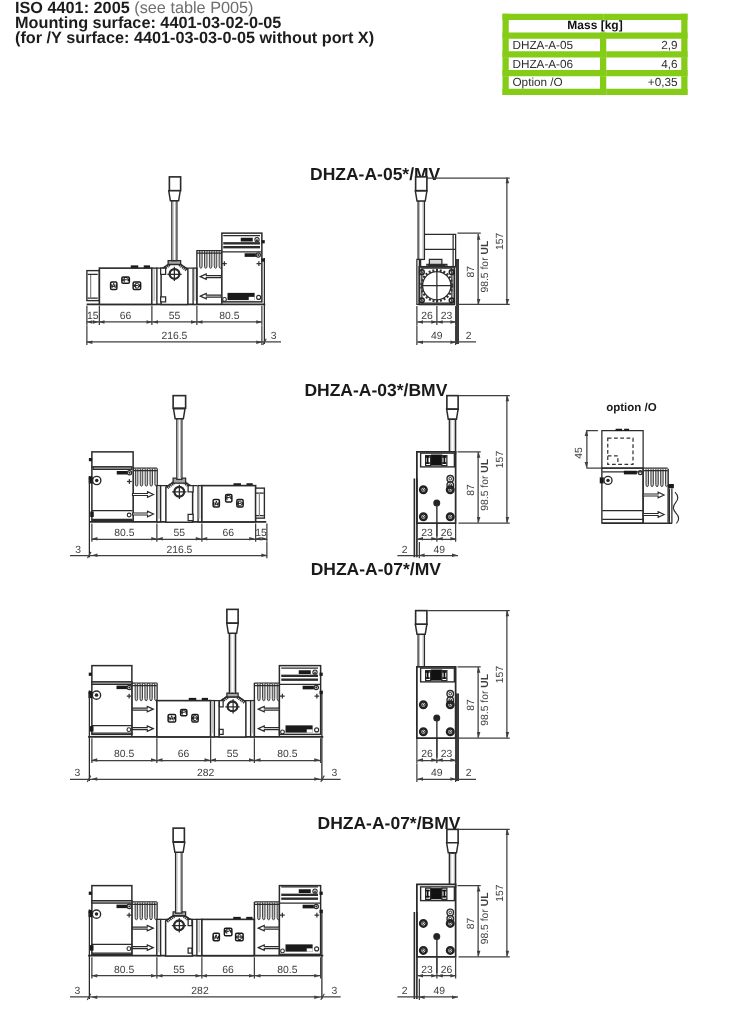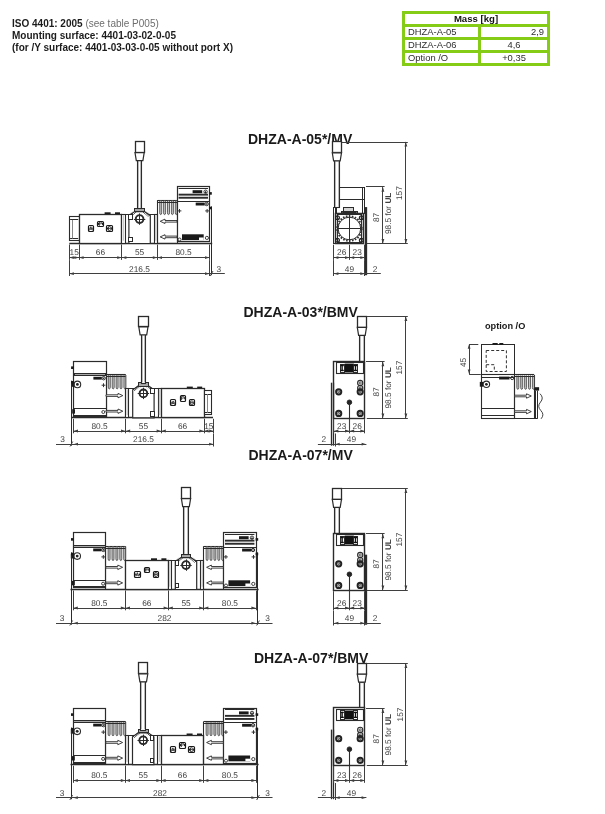--- a/index.html
+++ b/index.html
@@ -1,48 +1,48 @@
 <!DOCTYPE html>
 <html><head>
 <meta charset="utf-8">
 <style>
 html,body{margin:0;padding:0;background:#fff;width:605px;height:814px;overflow:hidden}
 body{font-family:"Liberation Sans",sans-serif;position:relative;-webkit-font-smoothing:antialiased}
 .abs{position:absolute;white-space:nowrap}
 .ttl{font-weight:bold;font-size:14px;color:#1a1a1a}
 table.mass{position:absolute;left:402px;top:11px;width:148px;border-collapse:collapse;font-size:9.4px;color:#2e2e2e}
-table.mass td,table.mass th{border:3px solid #84cc16;padding:0 3px;height:9.6px;line-height:9.8px}
+table.mass td,table.mass th{border:5px solid #84cc16;padding:0 3px;height:9.6px;line-height:9.8px}
 table.mass th{font-size:9.6px;height:10.4px;color:#111}
 svg text{font-family:"Liberation Sans",sans-serif;text-rendering:geometricPrecision}
 </style>
 </head>
 <body>
 
-<div class="abs" style="left:12px;top:18px;font-size:10px;font-weight:bold;color:#1c1c1c;line-height:12px">
+<div class="abs" style="left:12px;top:0;font-size:13px;font-weight:bold;color:#1c1c1c;line-height:12px">
 ISO 4401: 2005 <span style="color:#6e6e6e;font-weight:normal">(see table P005)</span><br>
 Mounting surface: 4401-03-02-0-05<br>
 (for /Y surface: 4401-03-03-0-05 without port X)
 </div>
 
 <table class="mass">
 <tbody>
       <tr>
         <th colspan="2">Mass [kg]</th>
       </tr>
 <tr>
         <td style="width:67px">DHZA-A-05</td>
         <td style="text-align:right">2,9</td>
       </tr>
 <tr>
         <td>DHZA-A-06</td>
-        <td style="text-align:center">4,6</td>
+        <td style="text-align:right">4,6</td>
       </tr>
 <tr>
         <td>Option /O</td>
-        <td style="text-align:center">+0,35</td>
+        <td style="text-align:right">+0,35</td>
       </tr>
 </tbody>
   </table>
 
 <div class="abs ttl" style="left:248px;top:130.5px">DHZA-A-05*/MV</div>
 
 <div class="abs ttl" style="left:243.5px;top:303.8px">DHZA-A-03*/BMV</div>
 
 <div class="abs ttl" style="left:485px;top:321px;font-size:9.2px">option /O</div>
 

